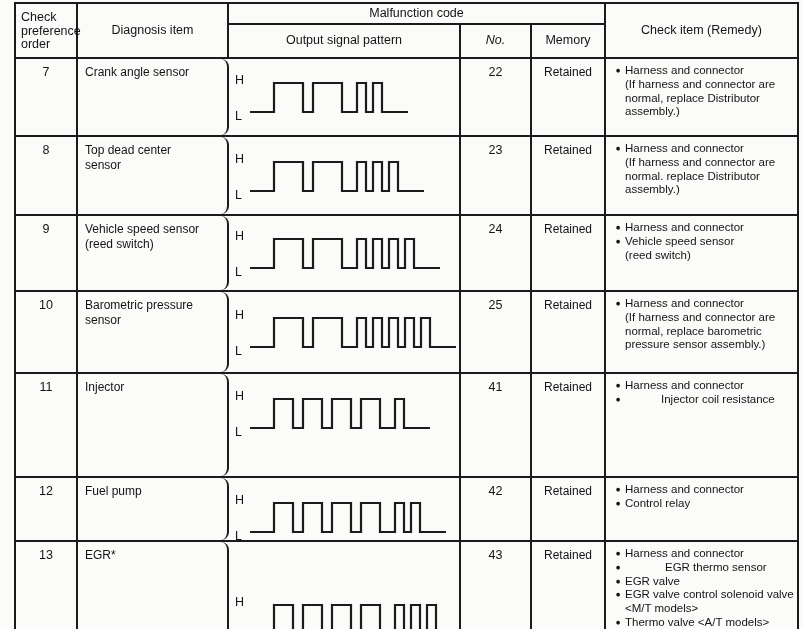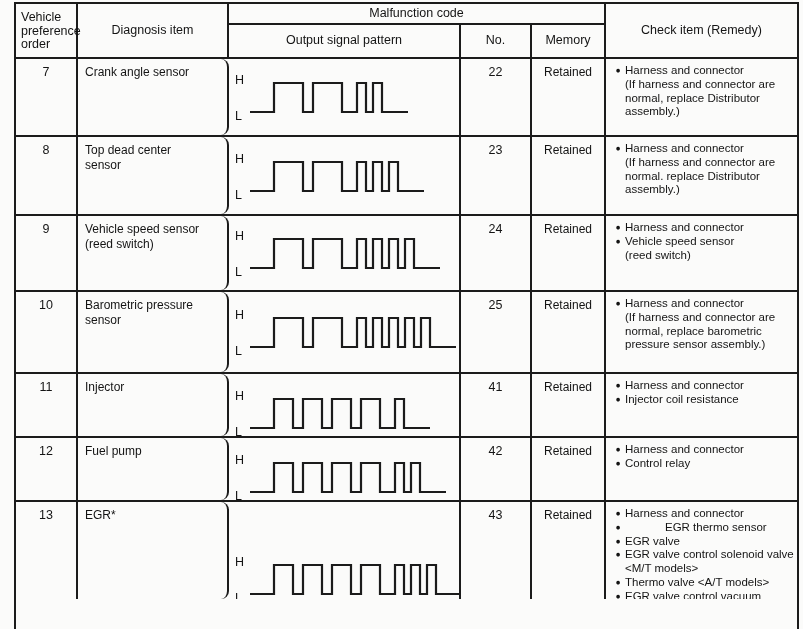--- a/index.html
+++ b/index.html
@@ -38,21 +38,21 @@
   .hc{
     border-right:2px solid var(--b);
     display:flex;align-items:center;justify-content:center;
     font-size:12.5px;line-height:13.5px;
     text-align:right;
   }
   .h-order{grid-column:1;grid-row:1/3;justify-content:flex-start;text-align:left;padding:2px 2px 0 5px;}
   .h-diagnosis{grid-column:2;grid-row:1/3;}
   .h-malfunction{grid-column:3/6;grid-row:1;border-bottom:2px solid var(--b);}
   .h-pattern{grid-column:3;grid-row:2;}
-  .h-no{grid-column:4;grid-row:2;}
+  .h-no{grid-column:4;grid-row:2;font-style:italic;}
   .h-memory{grid-column:5;grid-row:2;}
   .h-check{grid-column:6;grid-row:1/3;border-right:none;}
   
   .row{
     border-top:2px solid var(--b);
   }
   .cell{
     border-right:2px solid var(--b);
     overflow:hidden;
   }
@@ -115,21 +115,21 @@
     line-height:13.8px;
     text-align:center;
   }
   .check-note{grid-column:2;}
 </style>
 </head>
 <body>
 
 <div class="table">
   <div class="header">
-    <div class="hc h-order">Vehicle preference order</div>
+    <div class="hc h-order">Check preference order</div>
     <div class="hc h-diagnosis">Diagnosis item</div>
     <div class="hc h-malfunction">Malfunction code</div>
     <div class="hc h-pattern">Output signal pattern</div>
     <div class="hc h-no">No.</div>
     <div class="hc h-memory">Memory</div>
     <div class="hc h-check">Check item (Remedy)</div>
   </div>
   <div id="rows">
   <div class="row grid-cols" style="height: 78px;">
     <div class="cell cell-order">7</div>
@@ -239,21 +239,21 @@
       <ul class="checks">
             <li class="check-item">
               <span class="bullet">●</span>
               <span style="white-space: pre-line;">Harness and connector</span>
               <span class="check-note">(If harness and connector are normal, replace barometric pressure sensor assembly.)</span>
             </li>
           </ul>
     </div>
   </div>
 
-  <div class="row grid-cols" style="height: 64px;">
+  <div class="row grid-cols" style="height: 104px;">
     <div class="cell cell-order">11</div>
     <div class="cell cell-item">Injector</div>
     <div class="cell cell-pattern">
       <div class="wave-wrap" style="margin-top: 16px;">
         <div class="wave-labels">
           <span>H</span>
           <span class="lo">L</span>
         </div>
       <svg width="180" height="38" viewBox="0 0 180 38" class="wave-svg">
               <polyline points="0,33 24,33 24,4 43,4 43,33 53,33 53,4 72,4 72,33 82,33 82,4 101,4 101,33 111,33 111,4 130,4 130,33 145,33 145,4 154,4 154,33 180,33" fill="none" stroke="#1b1b1b" stroke-width="2.2" stroke-linejoin="miter"></polyline>
@@ -263,21 +263,21 @@
     <div class="cell cell-no">41</div>
     <div class="cell cell-memory">Retained</div>
     <div class="cell cell-check">
       <ul class="checks">
             <li class="check-item">
               <span class="bullet">●</span>
               <span style="white-space: pre-line;">Harness and connector</span>
             </li>
             <li class="check-item">
               <span class="bullet">●</span>
-              <span style="white-space: pre-line;">Injector coil resistance</span>
+              <span style="white-space: pre-line; margin-left: 36px;">Injector coil resistance</span>
             </li>
           </ul>
     </div>
   </div>
 
   <div class="row grid-cols" style="height: 64px;">
     <div class="cell cell-order">12</div>
     <div class="cell cell-item">Fuel pump</div>
     <div class="cell cell-pattern">
       <div class="wave-wrap" style="margin-top: 16px;">

